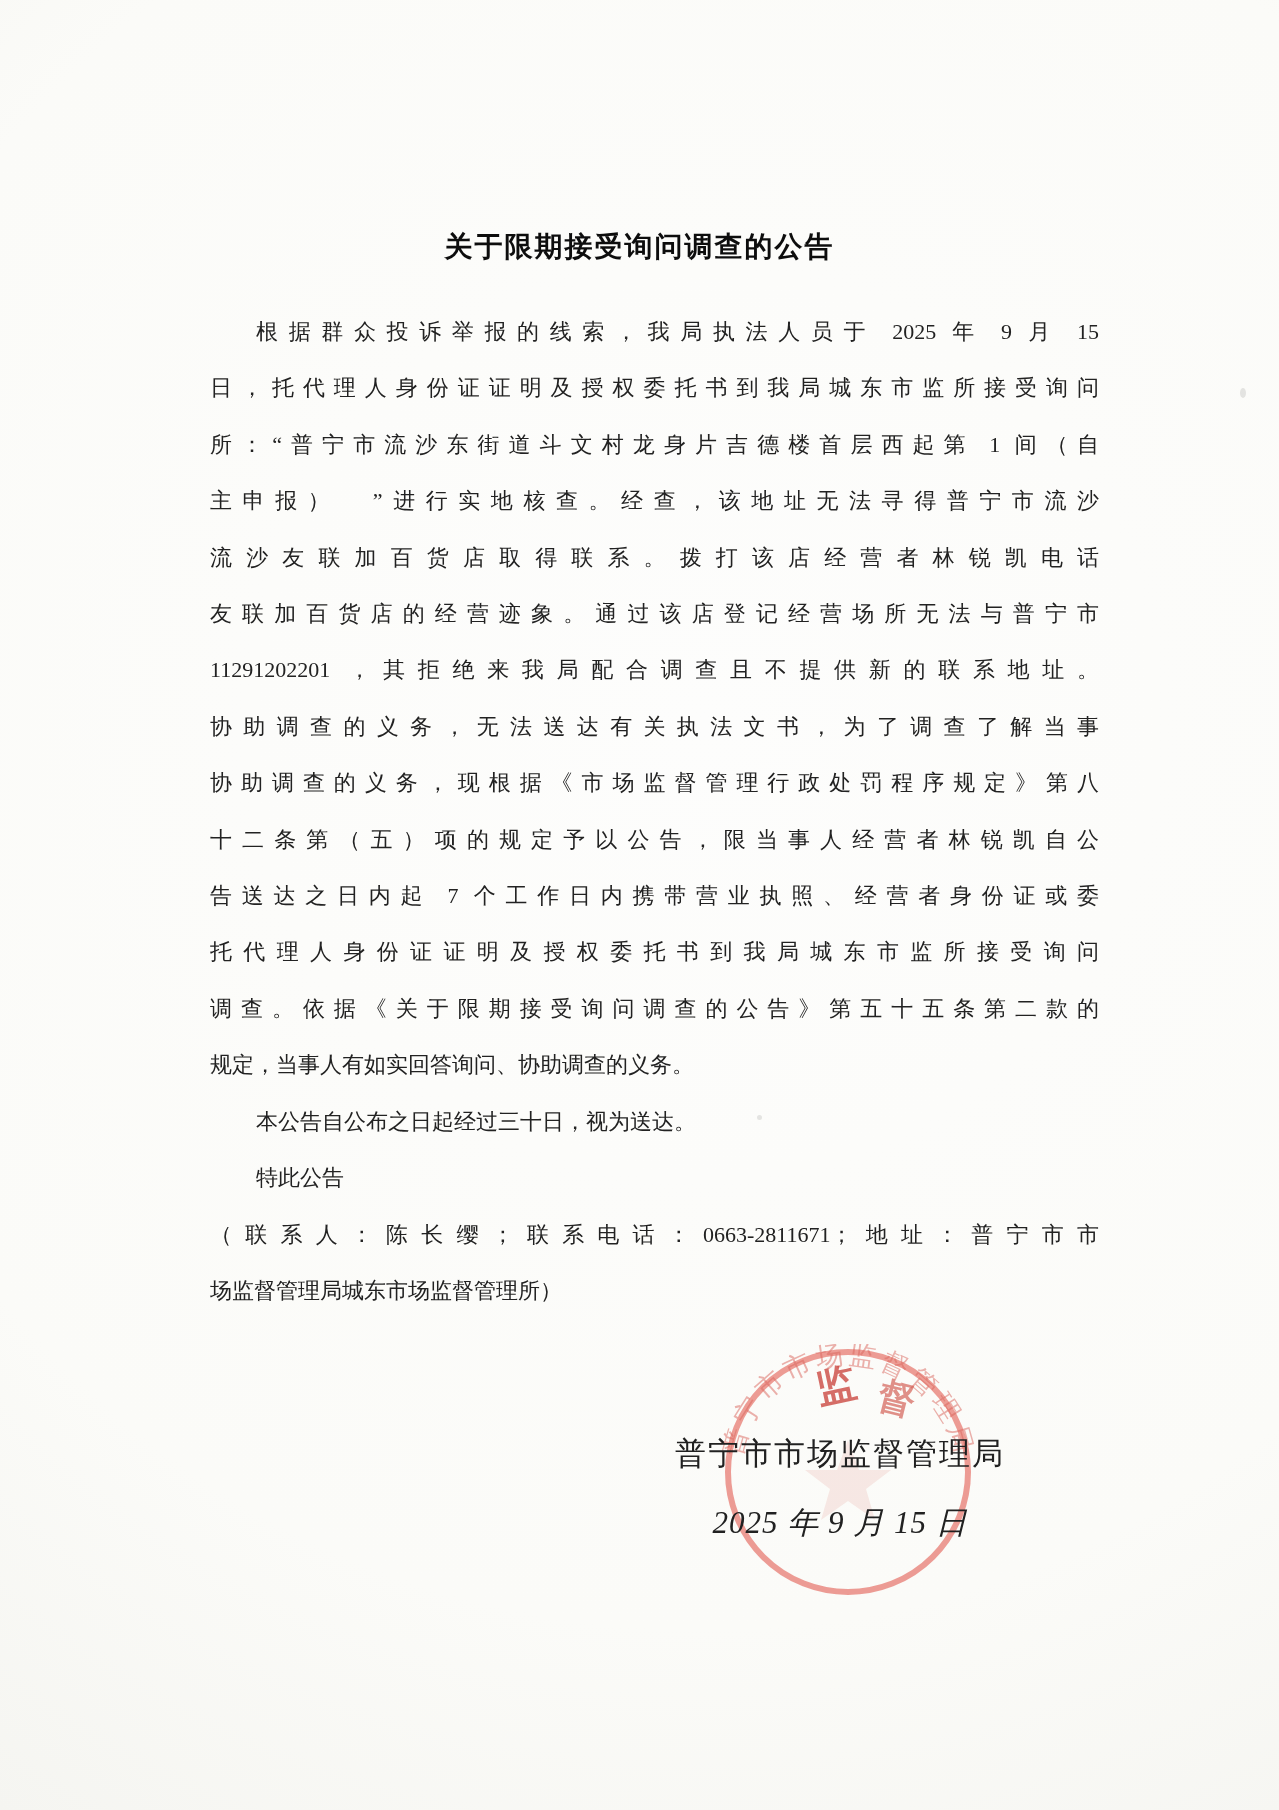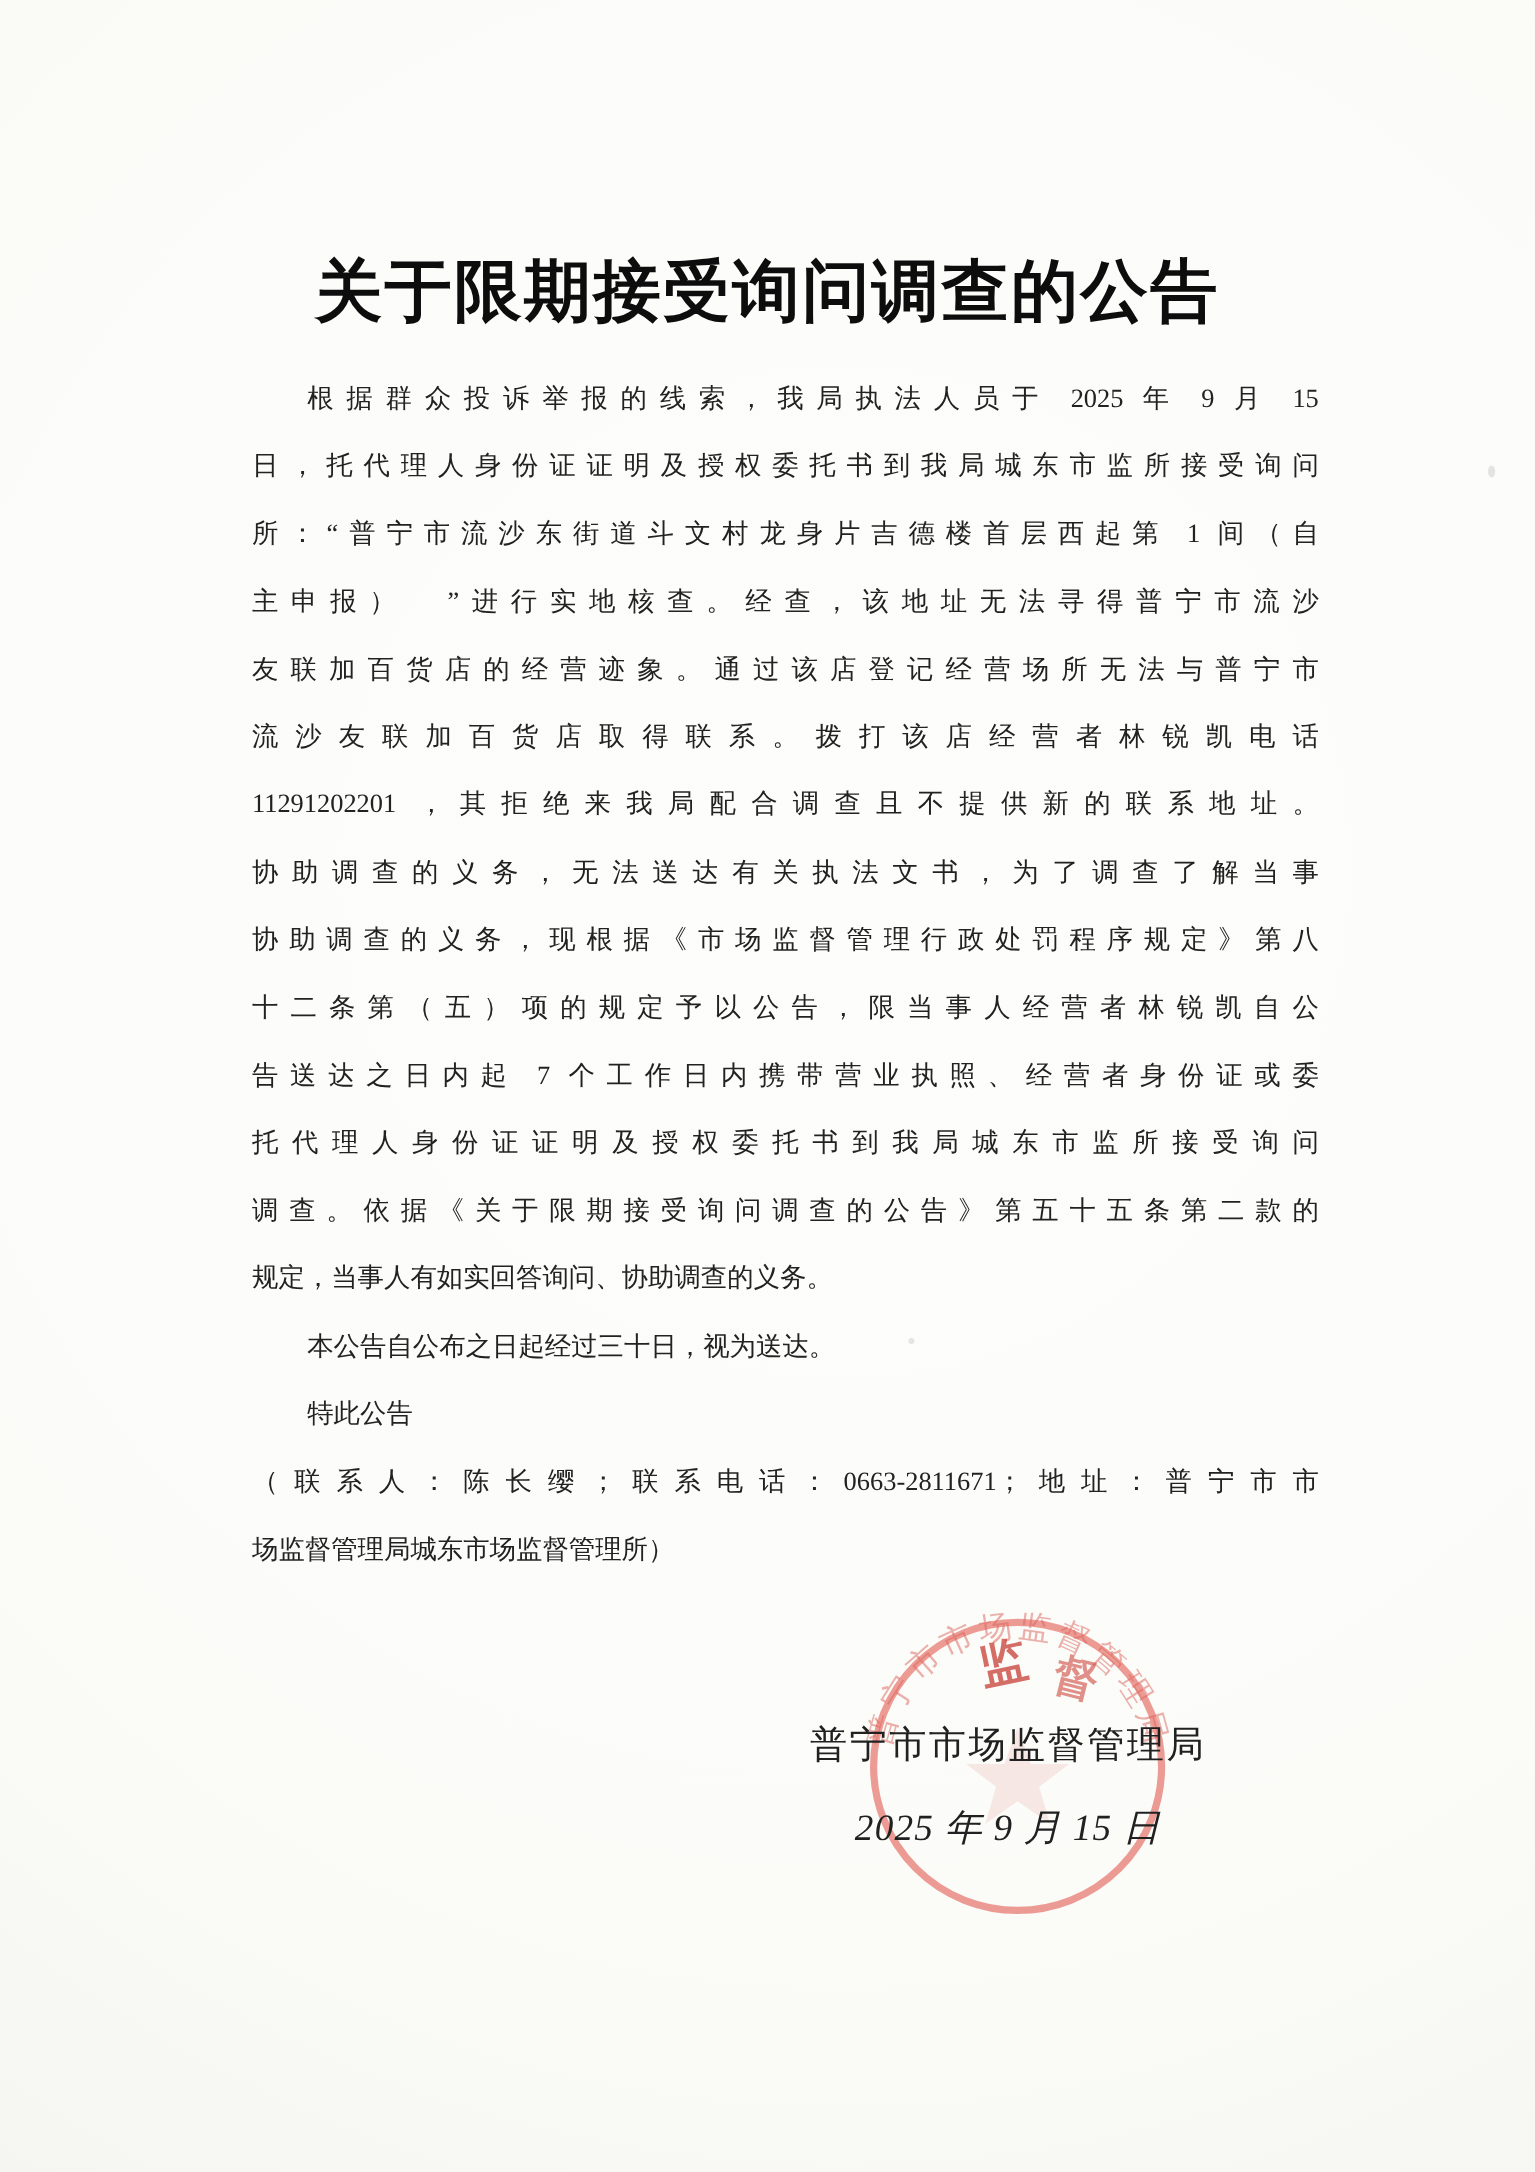--- a/index.html
+++ b/index.html
@@ -10,23 +10,23 @@
     margin:0 auto;
     background:#fbfbf9;
     background-image:radial-gradient(circle at 55% 40%, #fdfdfc 0%, #fbfbf8 70%, #f5f5f1 100%);
     font-family:"Liberation Serif","DejaVu Serif",serif;
     color:#1e1e1e;
     overflow:hidden;
   }
   .title{
     position:absolute;top:222px;left:0;width:100%;
     text-align:center;
-    font-family:Liberation Mono, monospace;
+    font-family:Liberation Sans, sans-serif;
     font-weight:700;
-    font-size:56px;line-height:50px;
+    font-size:28px;line-height:50px;
     color:#0d0d0d;
     letter-spacing:2px;
     margin:0;
   }
   .body-block{
     position:absolute;left:210px;top:304px;width:889px;
     font-size:22px;line-height:56.4px;
     color:#222;
   }
   .line{white-space:normal;}
@@ -64,22 +64,22 @@
 
 <div class="page">
 
   <h1 class="title">关于限期接受询问调查的公告</h1>
 
   <div class="body-block" id="body-lines">
       <div class="line indent justify">根据群众投诉举报的线索，我局执法人员于 2025 年 9 月 15</div>
       <div class="line justify">日，托代理人身份证证明及授权委托书到我局城东市监所接受询问</div>
       <div class="line justify">所：“普宁市流沙东街道斗文村龙身片吉德楼首层西起第 1 间（自</div>
       <div class="line justify">主申报）　”进行实地核查。经查，该地址无法寻得普宁市流沙</div>
+      <div class="line justify">流沙友联加百货店取得联系。拨打该店经营者林锐凯电话</div>
       <div class="line justify">友联加百货店的经营迹象。通过该店登记经营场所无法与普宁市</div>
-      <div class="line justify">流沙友联加百货店取得联系。拨打该店经营者林锐凯电话</div>
       <div class="line justify">11291202201 ，其拒绝来我局配合调查且不提供新的联系地址。</div>
       <div class="line justify">协助调查的义务，无法送达有关执法文书，为了调查了解当事</div>
       <div class="line justify">协助调查的义务，现根据《市场监督管理行政处罚程序规定》第八</div>
       <div class="line justify">十二条第（五）项的规定予以公告，限当事人经营者林锐凯自公</div>
       <div class="line justify">告送达之日内起 7 个工作日内携带营业执照、经营者身份证或委</div>
       <div class="line justify">托代理人身份证证明及授权委托书到我局城东市监所接受询问</div>
       <div class="line justify">调查。依据《关于限期接受询问调查的公告》第五十五条第二款的</div>
       <div class="line">规定，当事人有如实回答询问、协助调查的义务。</div>
       <div class="line indent">本公告自公布之日起经过三十日，视为送达。</div>
       <div class="line indent">特此公告</div>

